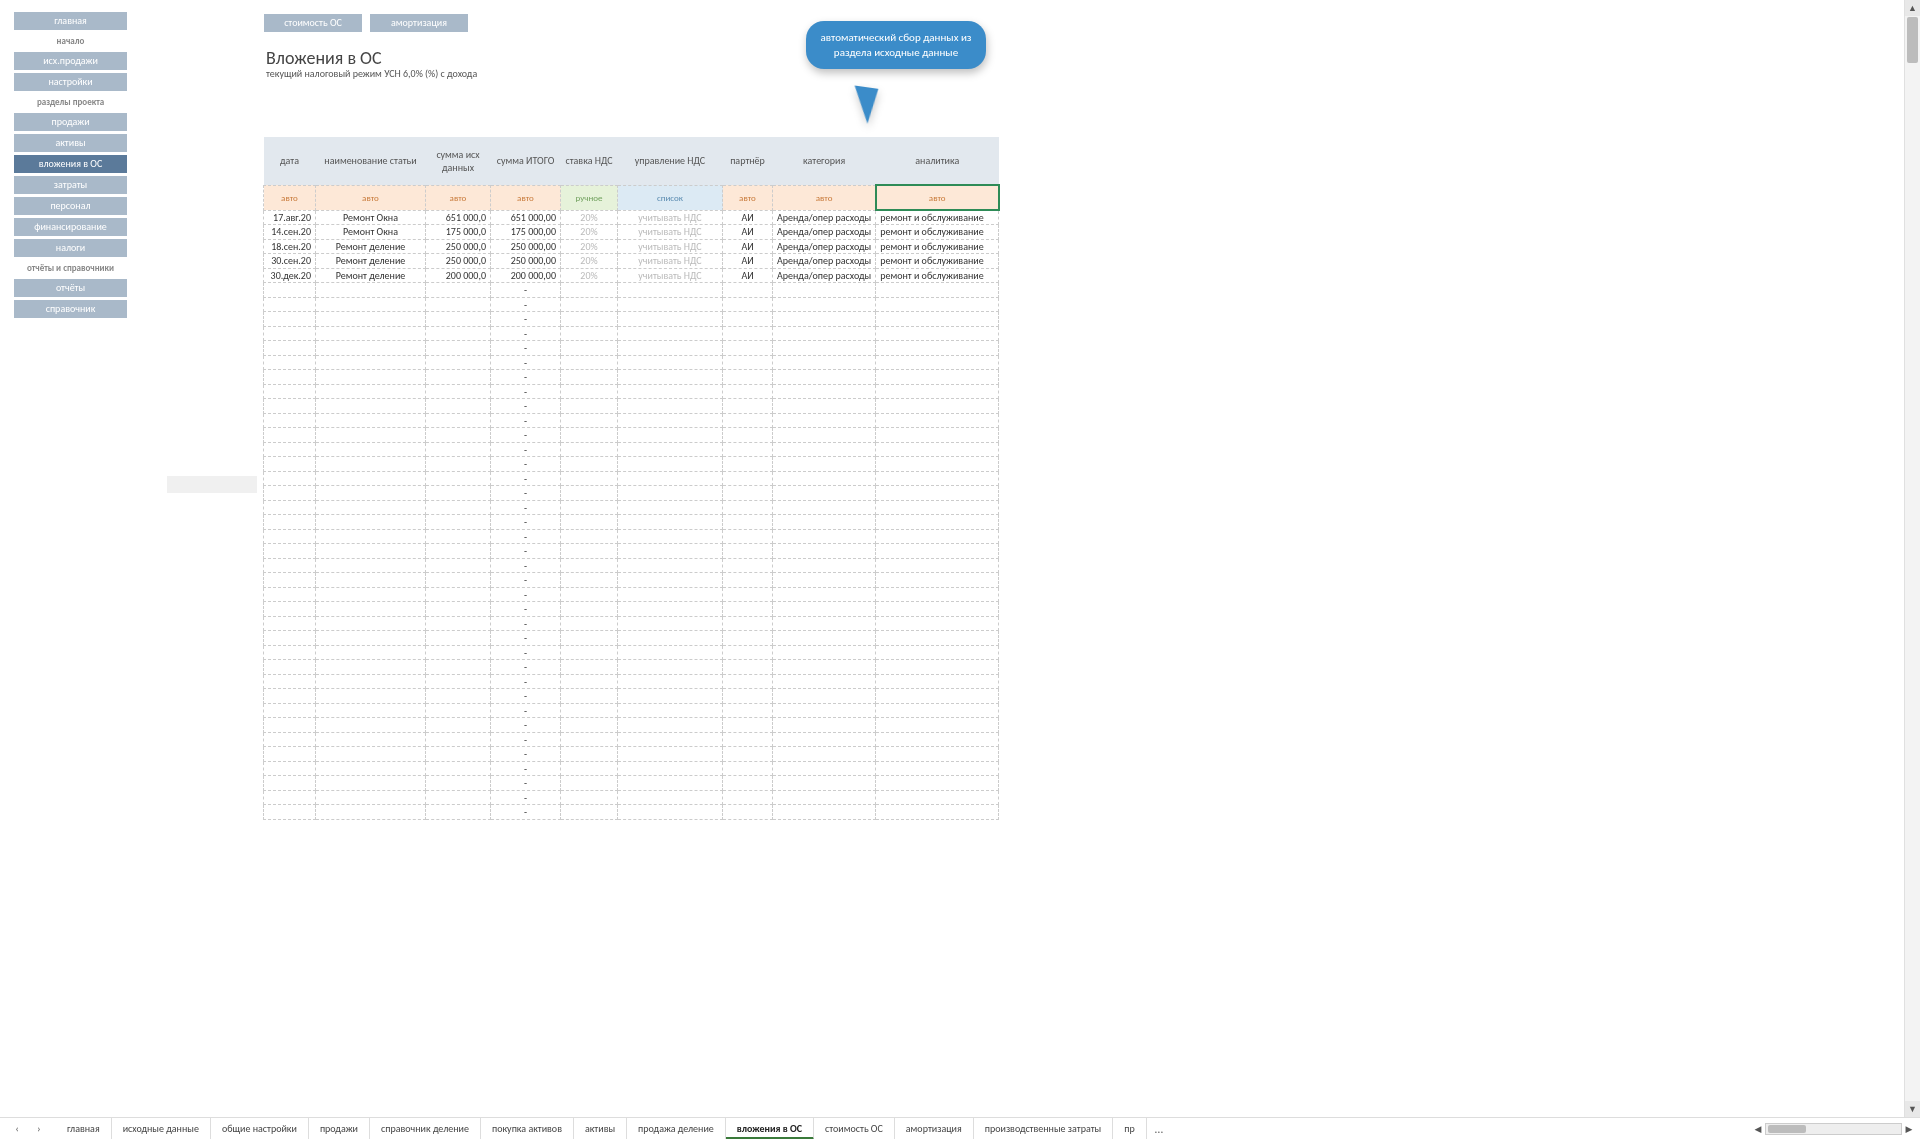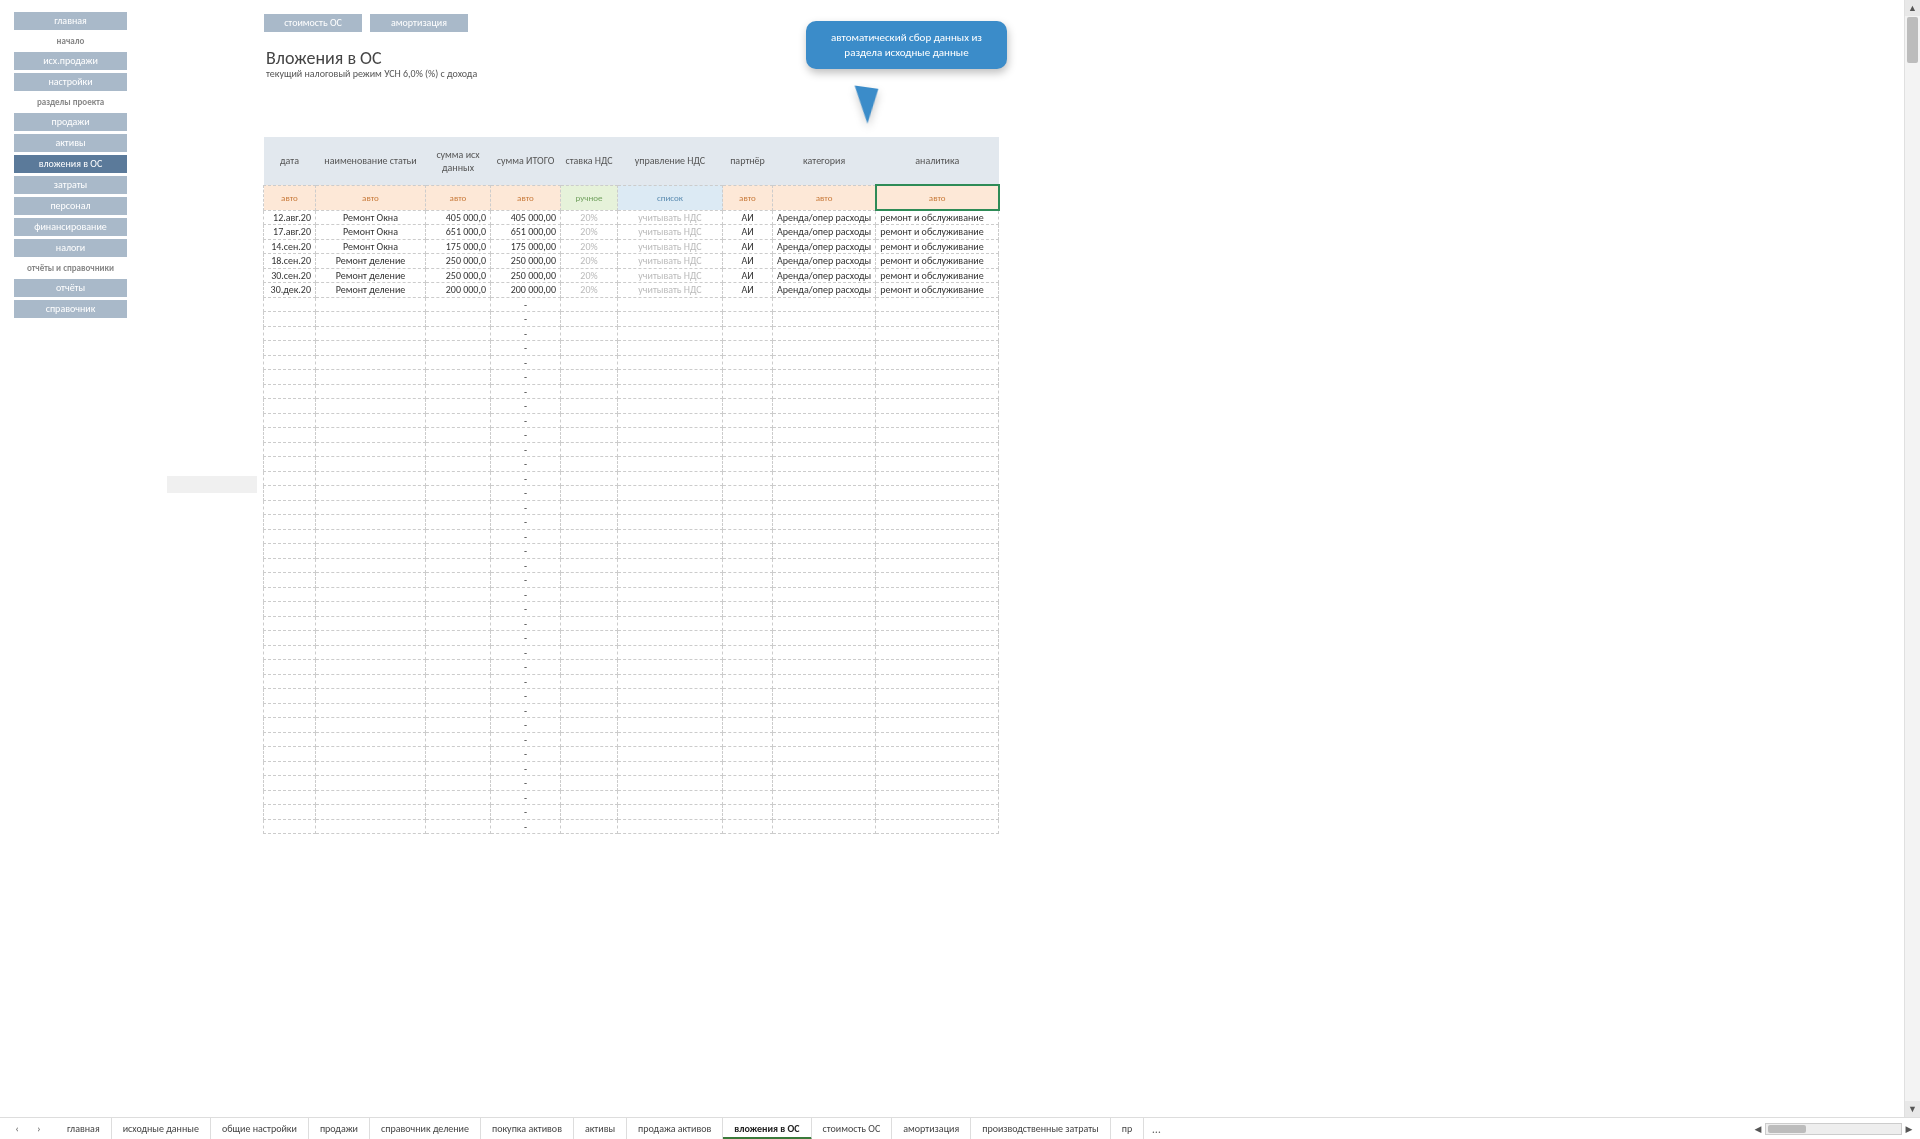--- a/index.html
+++ b/index.html
@@ -13,21 +13,21 @@
   
   
   .topbtns { position: absolute; left: 264px; top: 14px; display: flex; gap: 8px; }
   .topbtn { width: 98px; height: 18px; background: #A9B9C9; color: #fff; text-align: center; line-height: 18px; font-size: 10px; cursor: pointer; }
   
   
   .title { position: absolute; left: 266px; top: 47px; font-size: 18px; color: #444; }
   .subtitle { position: absolute; left: 266px; top: 67px; font-size: 10px; color: #555; }
   
   
-  .callout { position: absolute; left: 806px; top: 21px; width: 201px; background: #3B8CC9; color: #fff; border-radius: 10px; padding: 9px 10px; text-align: center; font-size: 11px; line-height: 15px; box-shadow: 1px 4px 8px rgba(0,0,0,0.25); }
+  .callout { position: absolute; left: 806px; top: 21px; width: 180px; background: #3B8CC9; color: #fff; border-radius: 18px; padding: 9px 10px; text-align: center; font-size: 11px; line-height: 15px; box-shadow: 1px 4px 8px rgba(0,0,0,0.25); }
   .callout-tail { position: absolute; left: 852px; top: 87px; width: 0; height: 0; border-left: 18px solid transparent; border-right: 6px solid transparent; border-top: 36px solid #3B8CC9; transform: rotate(8deg); filter: drop-shadow(1px 4px 4px rgba(0,0,0,0.2)); }
   
   
   .tblwrap { position: absolute; left: 263px; top: 137px; }
   .tbl { border-collapse: collapse; }
   .tbl th { background: #E2E8EE; color: #555; font-weight: normal; font-size: 10px; height: 48px; border: none; text-align: center; padding: 0 4px; }
   .tbl .modrow td { height: 25px; font-size: 9px; text-align: center; border: 1px dashed #ccc; }
   .tbl .modrow td.auto  { background: #FDE8D7; color: #C87A3A; }
   .tbl .modrow td.manual{ background: #E6F2DA; color: #6FA05C; }
   .tbl .modrow td.list  { background: #DCEAF4; color: #5A8BB0; }
@@ -135,31 +135,20 @@
           <td class="auto">авто</td>
           <td class="auto">авто</td>
           <td class="auto">авто</td>
           <td class="manual">ручное</td>
           <td class="list">список</td>
           <td class="auto">авто</td>
           <td class="auto">авто</td>
           <td class="auto sel">авто</td>
         </tr>
         <tr>
-          <td class="r">12.авг.20</td>
-          <td class="c">Ремонт Окна</td>
-          <td class="r">405 000,0</td>
-          <td class="r">405 000,00</td>
-          <td class="ghost">20%</td>
-          <td class="ghost">учитывать НДС</td>
-          <td class="c">АИ</td>
-          <td>Аренда/опер расходы</td>
-          <td>ремонт и обслуживание</td>
-        </tr>
-        <tr>
           <td class="r">17.авг.20</td>
           <td class="c">Ремонт Окна</td>
           <td class="r">651 000,0</td>
           <td class="r">651 000,00</td>
           <td class="ghost">20%</td>
           <td class="ghost">учитывать НДС</td>
           <td class="c">АИ</td>
           <td>Аренда/опер расходы</td>
           <td>ремонт и обслуживание</td>
         </tr>
@@ -632,21 +621,21 @@
     <span>›</span>
   </div>
   <div class="tabs" id="tabs">
       <div class="tab">главная</div>
       <div class="tab">исходные данные</div>
       <div class="tab">общие настройки</div>
       <div class="tab">продажи</div>
       <div class="tab">справочник деление</div>
       <div class="tab">покупка активов</div>
       <div class="tab">активы</div>
-      <div class="tab">продажа активов</div>
+      <div class="tab">продажа деление</div>
       <div class="tab active">вложения в ОС</div>
       <div class="tab">стоимость ОС</div>
       <div class="tab">амортизация</div>
       <div class="tab">производственные затраты</div>
       <div class="tab">пр</div>
     </div>
   <div class="more">…</div>
   <div class="hscroll">
     <div class="arrow">◀</div>
     <div class="track">

